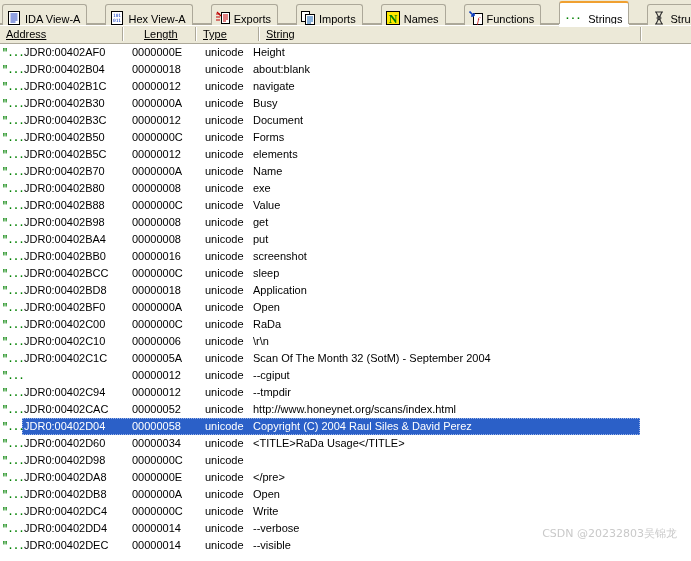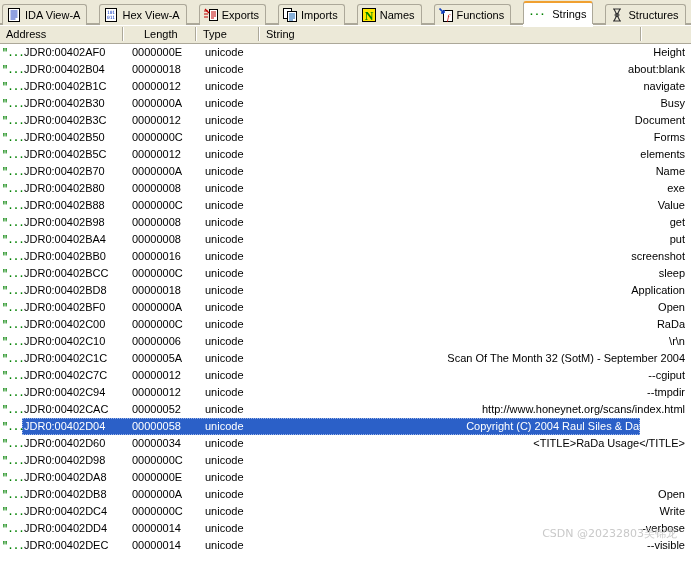--- a/index.html
+++ b/index.html
@@ -31,24 +31,24 @@
     content: "";
     position: absolute;
     left: 0; right: 0; bottom: 0;
     height: 2px;
     background: #aca899;
   }
   .tab {
     position: relative;
     height: 21px;
     display: flex;
-    align-items: center;
+    align-items: flex-end;
     gap: 4px;
     padding: 0 6px 0 4px;
-    margin-right: 12px;
+    margin-right: 18px;
     background: #ece9d8;
     border: 1px solid #aca899;
     border-bottom: none;
     border-radius: 3px 3px 0 0;
     box-sizing: border-box;
     font-size: 11px;
     white-space: nowrap;
     color: #000;
     z-index: 1;
   }
@@ -94,20 +94,21 @@
   .colcell {
     position: absolute;
     top: 0;
     height: 18px;
     line-height: 18px;
     font-size: 11px;
     color: #000;
     padding-left: 6px;
     box-sizing: border-box;
     white-space: nowrap;
+    text-decoration: underline;
   }
   .colsep {
     position: absolute;
     top: 2px;
     width: 1px;
     height: 14px;
     background: #aca899;
     border-right: 1px solid #ffffff;
   }
 
@@ -131,21 +132,21 @@
     height: 17px;
     line-height: 17px;
     white-space: nowrap;
     font-size: 11px;
     overflow: hidden;
   }
   .c-icon  { left: 2px;   width: 22px; }
   .c-addr  { left: 24px;  width: 100px; }
   .c-len   { left: 132px; width: 70px; }
   .c-type  { left: 205px; width: 55px; }
-  .c-str   { left: 265px; width: 420px; text-align: right; }
+  .c-str   { left: 253px; width: 420px; }
 
   .strglyph {
     color: #008000;
     font-family: "Liberation Mono", monospace;
     font-size: 10px;
     letter-spacing: -0.5px;
     font-weight: bold;
   }
 
   .row.selected .hl {
@@ -422,21 +423,20 @@
     </div>
     <div class="row">
       <div class="cell c-icon"><span class="strglyph">"..."</span></div>
       <div class="cell c-addr">JDR0:00402C1C</div>
       <div class="cell c-len">0000005A</div>
       <div class="cell c-type">unicode</div>
       <div class="cell c-str">Scan Of The Month 32 (SotM) - September 2004</div>
     </div>
     <div class="row">
       <div class="cell c-icon"><span class="strglyph">"..."</span></div>
-      <div class="cell c-addr">JDR0:00402C7C</div>
       <div class="cell c-len">00000012</div>
       <div class="cell c-type">unicode</div>
       <div class="cell c-str">--cgiput</div>
     </div>
     <div class="row">
       <div class="cell c-icon"><span class="strglyph">"..."</span></div>
       <div class="cell c-addr">JDR0:00402C94</div>
       <div class="cell c-len">00000012</div>
       <div class="cell c-type">unicode</div>
       <div class="cell c-str">--tmpdir</div>
@@ -467,20 +467,21 @@
       <div class="cell c-icon"><span class="strglyph">"..."</span></div>
       <div class="cell c-addr">JDR0:00402D98</div>
       <div class="cell c-len">0000000C</div>
       <div class="cell c-type">unicode</div>
     </div>
     <div class="row">
       <div class="cell c-icon"><span class="strglyph">"..."</span></div>
       <div class="cell c-addr">JDR0:00402DA8</div>
       <div class="cell c-len">0000000E</div>
       <div class="cell c-type">unicode</div>
+      <div class="cell c-str">&lt;/pre&gt;</div>
     </div>
     <div class="row">
       <div class="cell c-icon"><span class="strglyph">"..."</span></div>
       <div class="cell c-addr">JDR0:00402DB8</div>
       <div class="cell c-len">0000000A</div>
       <div class="cell c-type">unicode</div>
       <div class="cell c-str">Open</div>
     </div>
     <div class="row">
       <div class="cell c-icon"><span class="strglyph">"..."</span></div>

